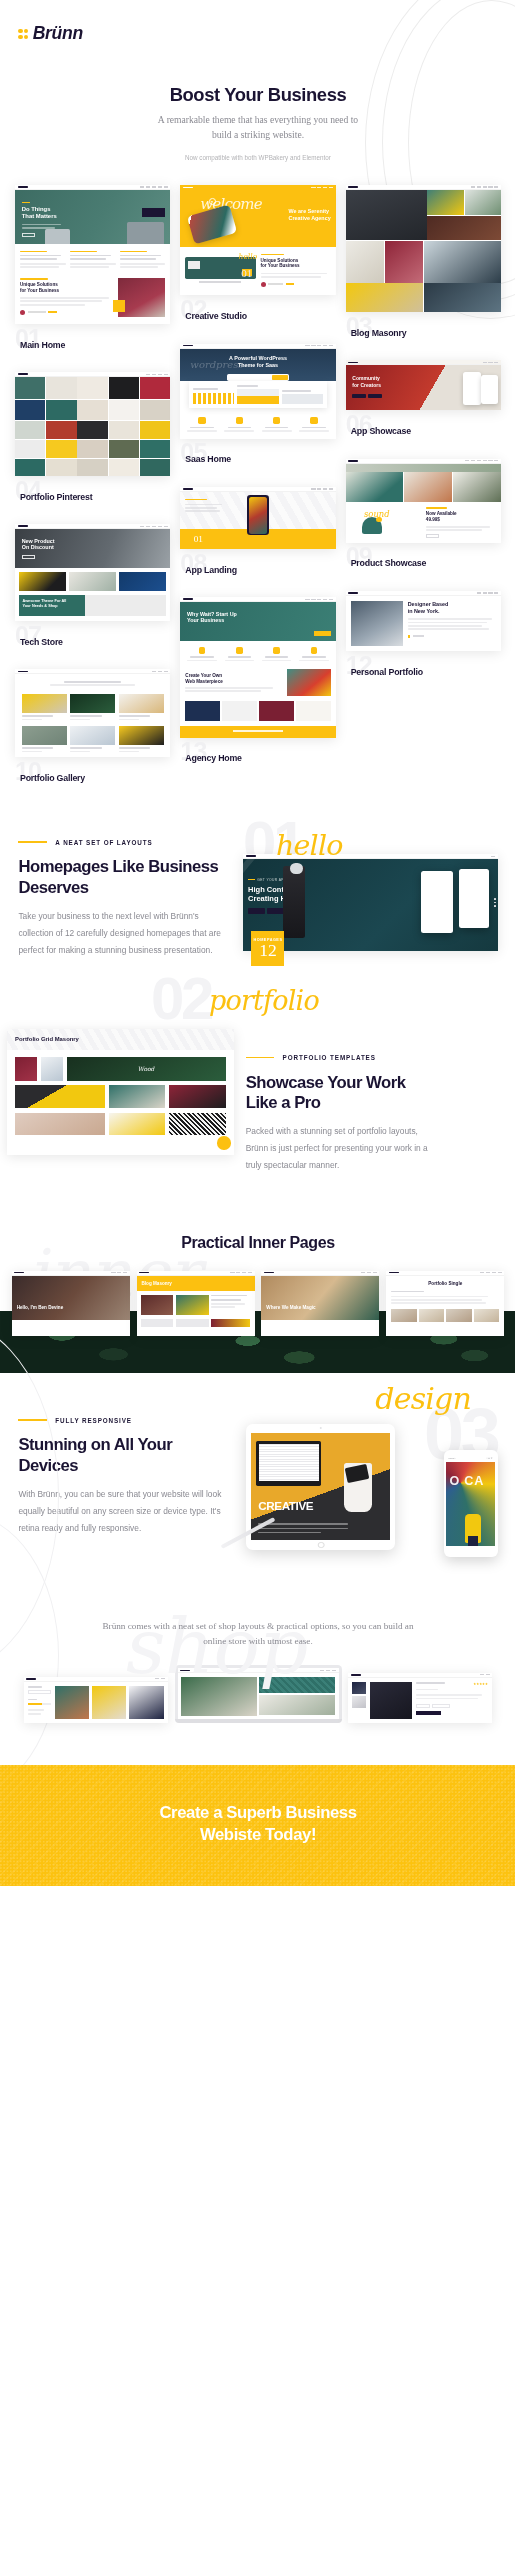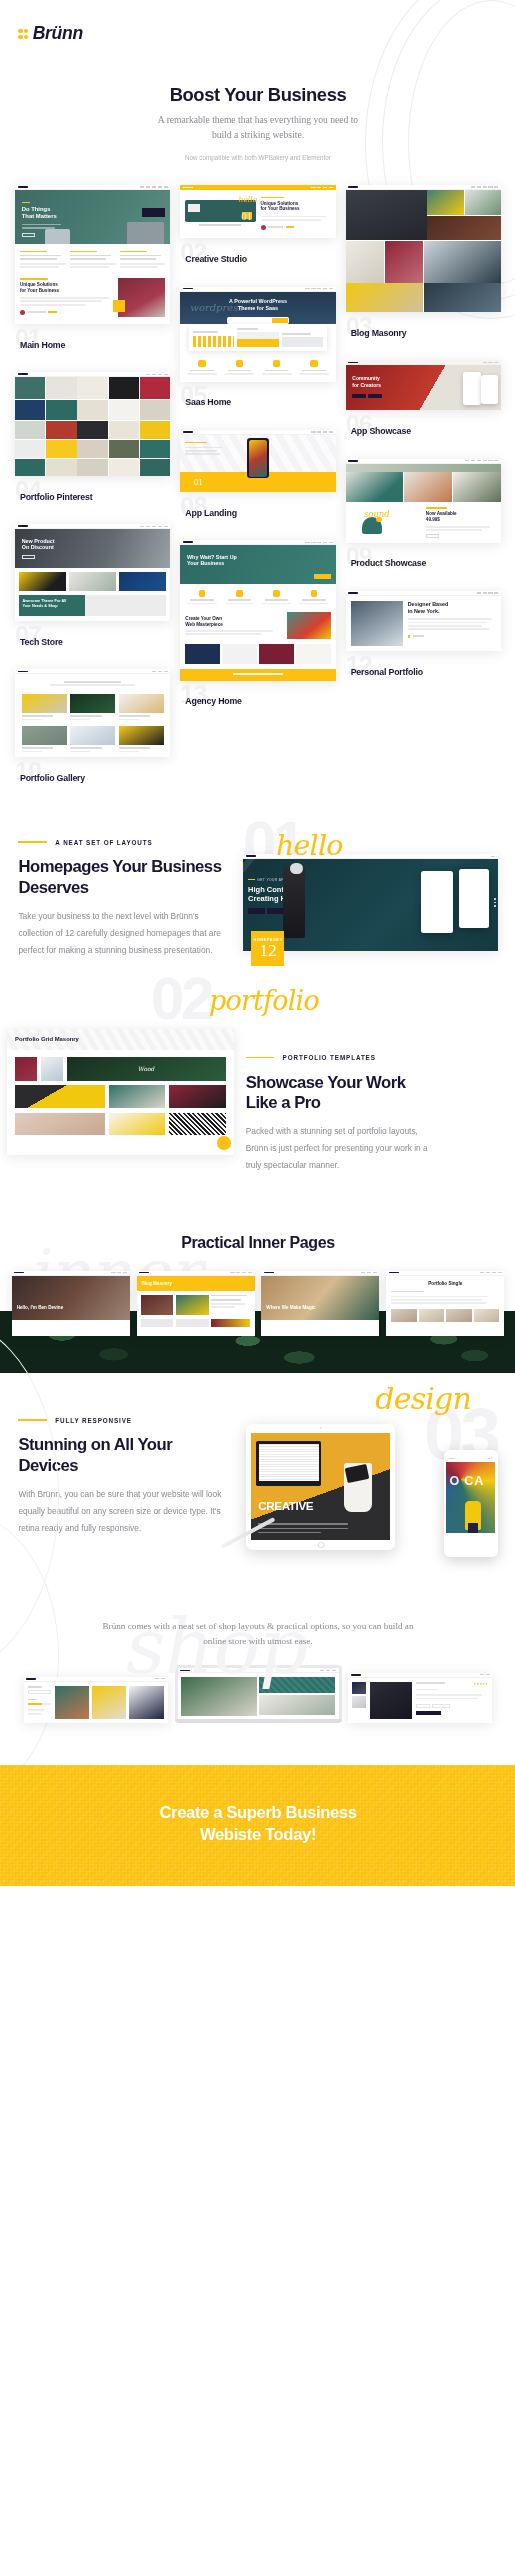--- a/index.html
+++ b/index.html
@@ -360,20 +360,26 @@
           <div class="shot">
             <div class="mock-bar" style="background:#fcc010;border-bottom:none;">
                 <span class="mlogo" style="background:#fff"></span>
                 <span class="mnav">
                   <i style="background:rgba(255,255,255,.8)"></i>
                   <i style="background:rgba(255,255,255,.8)"></i>
                   <i style="background:rgba(255,255,255,.8)"></i>
                   <i style="background:rgba(255,255,255,.8)"></i>
                 </span>
               </div>
+            <div style="height:57px;background:#fcc010;position:relative;overflow:hidden;">
+              <div style="position:absolute;left:20px;top:5px;font-family:'DejaVu Serif',serif;font-style:italic;font-size:15px;color:rgba(255,255,255,.85);letter-spacing:-0.8px;">welcome</div>
+              <div style="position:absolute;right:5px;top:18.4px;color:#fff;font-size:5.4px;font-weight:700;line-height:1.25;text-align:left;">We are Serenity<br>Creative Agency</div>
+              <div style="position:absolute;left:10px;top:20px;width:44px;height:28.5px;background:linear-gradient(120deg,#fff 0 8%,#b34a3f 8%,#2b6a62 70%,#fff 92%);border-radius:5px;transform:rotate(-16deg);box-shadow:0 1.7px 6.7px rgba(0,0,0,.18)"></div>
+              <div style="position:absolute;left:28.5px;top:8.4px;width:6.7px;height:6.7px;border:0.8px solid rgba(255,255,255,.9);border-radius:50%;"></div>
+            </div>
             <div style="background:#fff;padding:6.7px 5px 8.4px;display:flex;gap:5px;align-items:center;position:relative;">
               <div style="flex:1;position:relative;">
                 <div style="height:22px;background:#2f5f5a;border-radius:1.7px;position:relative;">
                   <div style="position:absolute;left:2.5px;top:3.3px;width:11.7px;height:8.4px;background:#eee;"></div>
                   <div style="position:absolute;right:3.3px;bottom:3.3px;width:10px;height:7.5px;background:#fcc010;"></div>
                 </div>
                 <div style="height:1.7px;background:#d8d8dc;width:60%;margin:1.7px auto 0;"></div>
                 <div style="position:absolute;right:-1.7px;top:-5px;font-family:'DejaVu Serif',serif;font-style:italic;font-size:7.5px;color:#fcc010;">hello</div>
                 <div style="position:absolute;right:3.3px;top:10px;font-family:'Liberation Serif',serif;font-size:11px;color:#e9e9ec;">01</div>
               </div>
@@ -706,21 +712,21 @@
   <div class="feature">
     <div class="ghostnum" style="position:absolute;left:243px;top:13.4px;">01</div>
     <div class="script" style="position:absolute;left:276px;top:23.4px;font-size:28.5px;z-index:2;">hello</div>
 
     <div class="feature-inner">
       <div class="f-text">
         <div class="eyebrow">
           <span class="rule"></span>
           <span class="etxt">A NEAT SET OF LAYOUTS</span>
         </div>
-        <div class="f-title">Homepages Your Business Deserves</div>
+        <div class="f-title">Homepages Like Business Deserves</div>
         <div class="f-body">Take your business to the next level with Brünn's collection of 12 carefully designed homepages that are perfect for making a stunning business presentation.</div>
       </div>
 
       <div class="f-media">
         <div class="shot" style="margin-top:8.4px;">
           <div class="mock-bar">
               <span class="mlogo"></span>
               <span class="mnav">
                 <i></i>
               </span>
@@ -928,21 +934,21 @@
           <div style="position:absolute;left:50%;top:2.5px;transform:translateX(-50%);width:2.5px;height:2.5px;border-radius:50%;background:#e2e2e5;"></div>
         </div>
 
         <div style="position:absolute;left:-20px;bottom:23.4px;width:60px;height:4.2px;background:linear-gradient(90deg,#f2f2f4,#d9d9dd);border-radius:2.5px;transform:rotate(-28deg);"></div>
 
         <div style="position:absolute;right:0px;bottom:1.7px;width:54px;height:107px;background:#fff;border-radius:5.9px;box-shadow:0 3.3px 13.4px rgba(0,0,0,.18);padding:6.7px 2.5px 8.4px;">
           <div style="display:flex;justify-content:space-between;padding:0 2.5px 2.5px;">
             <span style="font-size:2.5px;color:#9a9aa0;">INSTA</span>
             <span style="font-size:2.5px;color:#9a9aa0;">□ ● ✕</span>
           </div>
-          <div style="width:100%;height:71px;background:
+          <div style="width:100%;height:84px;background:
               conic-gradient(from 20deg at 30% 25%, #d6453c, #f2c80f, #2f7068, #2d5f8f, #8e2438, #d6453c);
               position:relative;overflow:hidden;">
             <div style="position:absolute;left:3.3px;top:11.7px;color:rgba(255,255,255,.92);font-size:12.6px;font-weight:700;letter-spacing:0.8px;">O CA</div>
             <div style="position:absolute;left:18.4px;bottom:3.3px;width:16.7px;height:28.5px;background:#f2c80f;border-radius:4.2px 4.2px 1.7px 1.7px;"></div>
             <div style="position:absolute;left:22px;bottom:0;width:10px;height:10px;background:#1d2240;"></div>
           </div>
         </div>
       </div>
     </div>
   </div>

